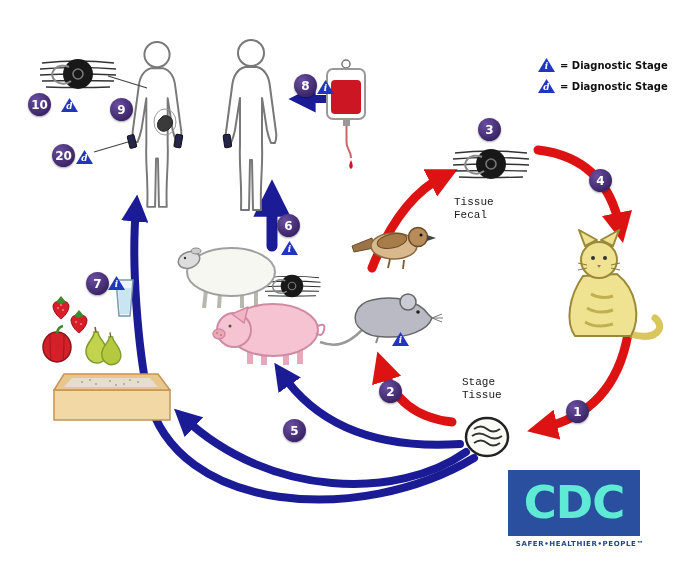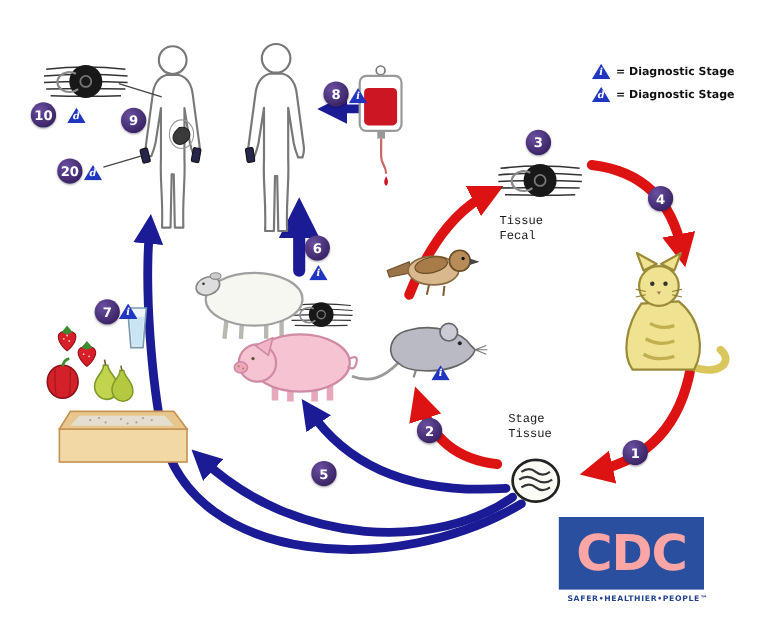--- a/index.html
+++ b/index.html
@@ -32,21 +32,21 @@
     position:absolute;font-size:11px;line-height:13px;color:#1a1a1a;
     text-align:left;z-index:5;width:70px;font-family:Liberation Mono, monospace;
   }
   .legend-row{position:absolute;display:flex;align-items:center;gap:5px;z-index:6;}
   .legend-label{font-weight:bold;font-size:10px;color:#101010;white-space:nowrap;}
 
   .cdc-box{
     position:absolute;left:508px;top:470px;width:132px;height:66px;
     background:#2a4f9f;display:flex;align-items:center;justify-content:center;z-index:6;
   }
-  .cdc-text{color:#fca5a5;font-weight:bold;font-size:45px;letter-spacing:-1px;line-height:66px;}
+  .cdc-text{color:#5eead4;font-weight:bold;font-size:45px;letter-spacing:-1px;line-height:66px;}
   .cdc-tagline{
     position:absolute;left:504px;top:540px;width:140px;text-align:right;
     font-weight:bold;font-size:7px;letter-spacing:.6px;color:#24468e;z-index:6;
   }
 </style>
 </head>
 <body>
 
 <div class="canvas">
 

